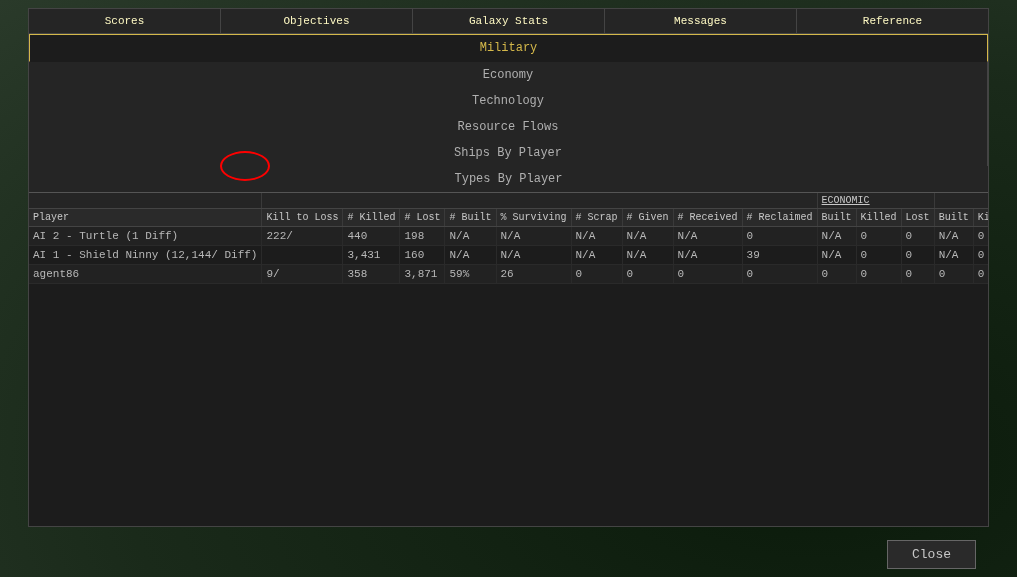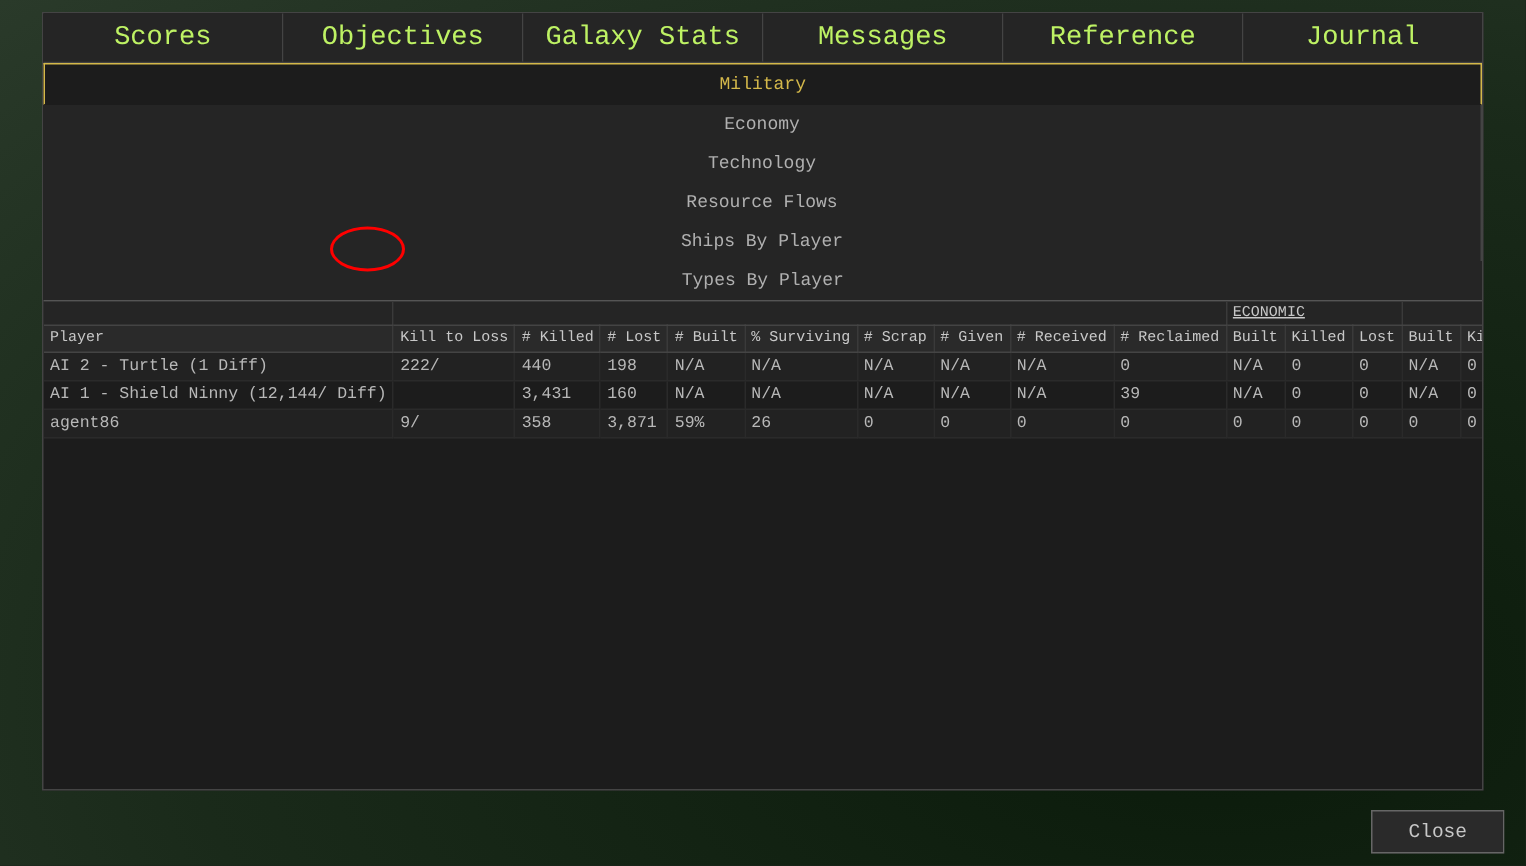--- a/index.html
+++ b/index.html
@@ -27,22 +27,22 @@
     
     .tab-row-top {
       display: flex;
       background: #1c1c1c;
       border-bottom: 1px solid #444;
     }
     .tab-top {
       flex: 1;
       padding: 6px 4px;
       text-align: center;
-      font-size: 18px;
-      color: #bef264;
+      font-size: 11px;
+      color: #fef9c3;
       border-right: 1px solid #444;
       cursor: pointer;
       background: #252525;
     }
     .tab-top:last-child { border-right: none; }
 
     
     .tab-row-second {
       display: flex;
       background: #1c1c1c;
@@ -150,21 +150,21 @@
       width: 80%;
       height: 100%;
       background: #666;
       border-radius: 2px;
     }
 
     
     .bottom-bar {
       position: absolute;
       bottom: 8px;
-      right: 14px;
+      right: 41px;
       margin-left: 28px;
     }
     .close-btn {
       background: #2a2a2a;
       border: 1px solid #666;
       color: #c8c8c8;
       padding: 6px 24px;
       font-size: 13px;
       cursor: pointer;
       font-family: 'Courier New', monospace;
@@ -187,21 +187,20 @@
 <body>
 
 <div class="main-panel">
 
   <div class="tab-row-top">
     <div class="tab-top">Scores</div>
     <div class="tab-top">Objectives</div>
     <div class="tab-top">Galaxy Stats</div>
     <div class="tab-top">Messages</div>
     <div class="tab-top">Reference</div>
-    <div class="tab-top">Journal</div>
   </div>
 
   <div class="tab-row-second">
     <div class="tab-second active">Military</div>
     <div class="tab-second">Economy</div>
     <div class="tab-second">Technology</div>
     <div class="tab-second">Resource Flows</div>
     <div class="tab-second">Ships By Player</div>
     <div class="tab-second">Types By Player</div>
   </div>

